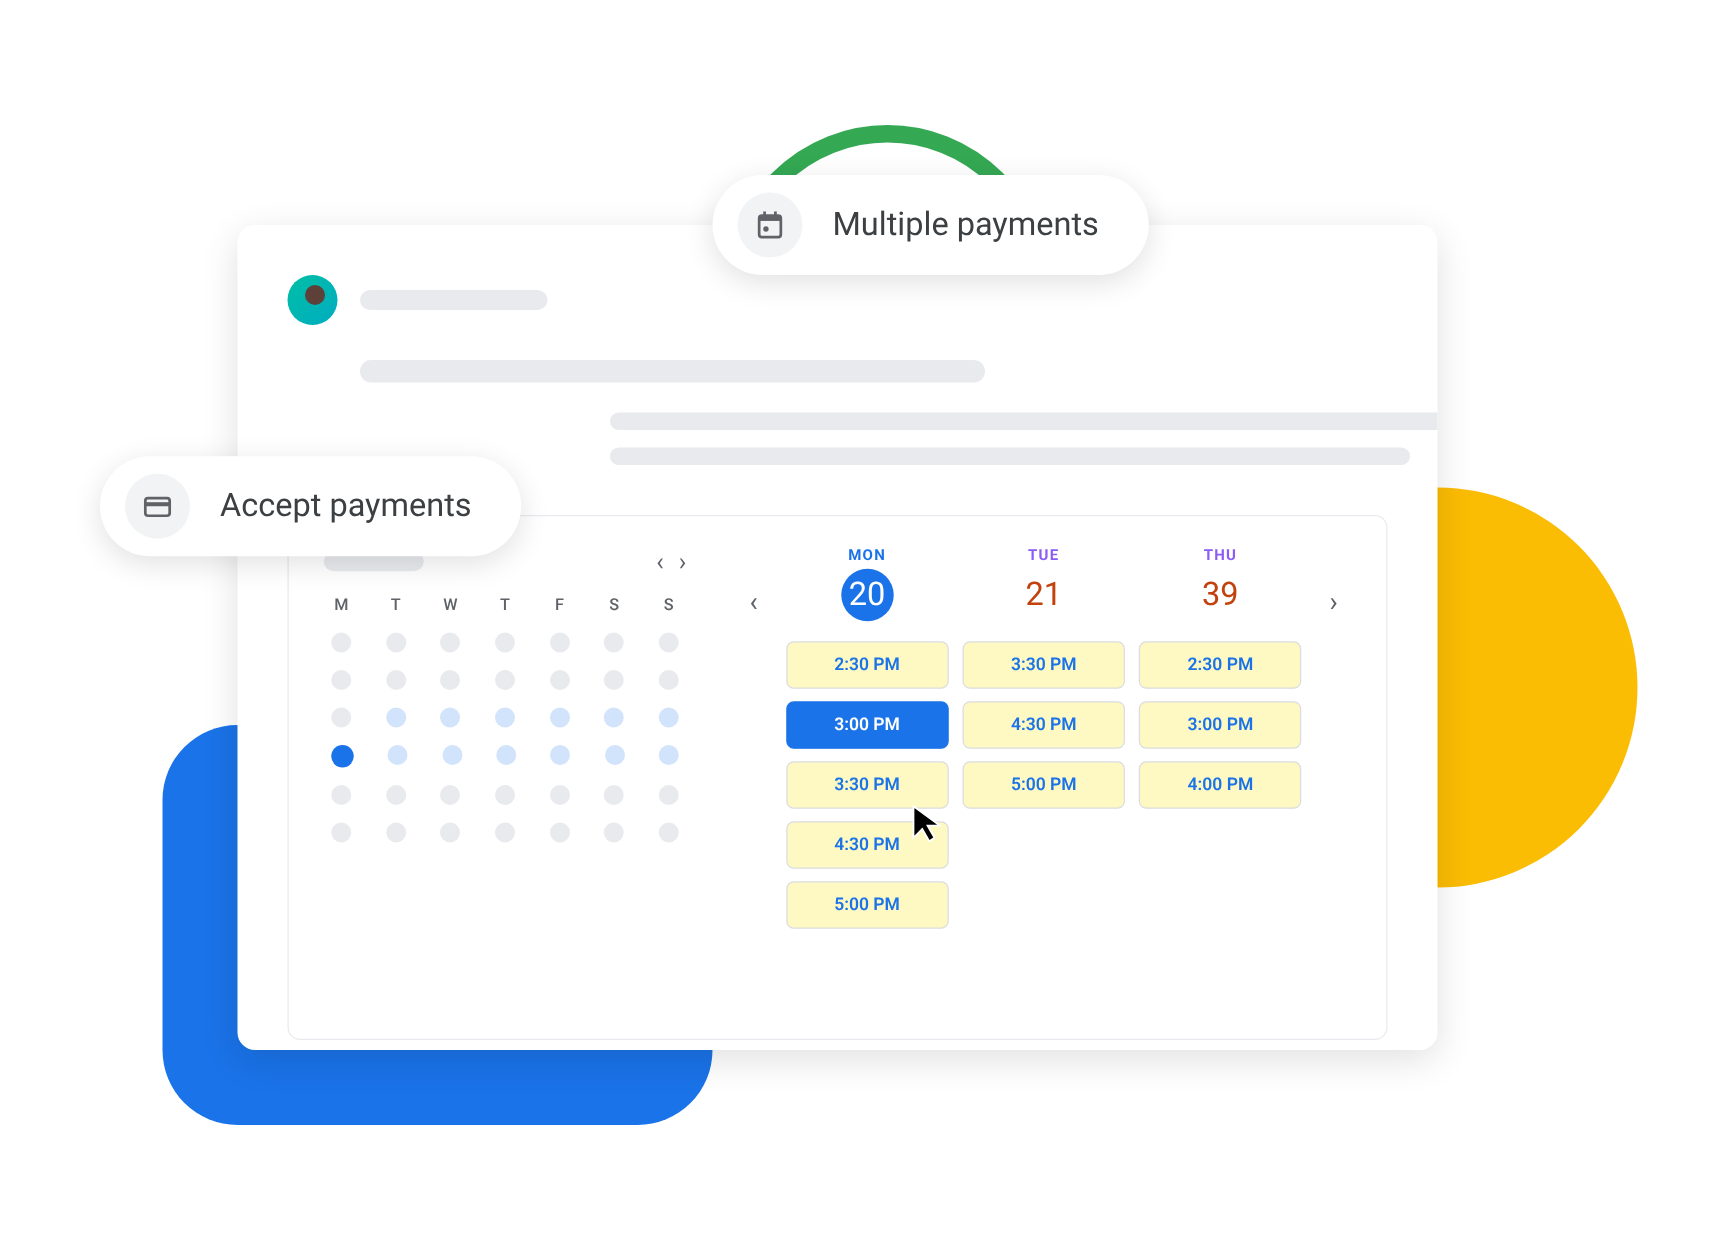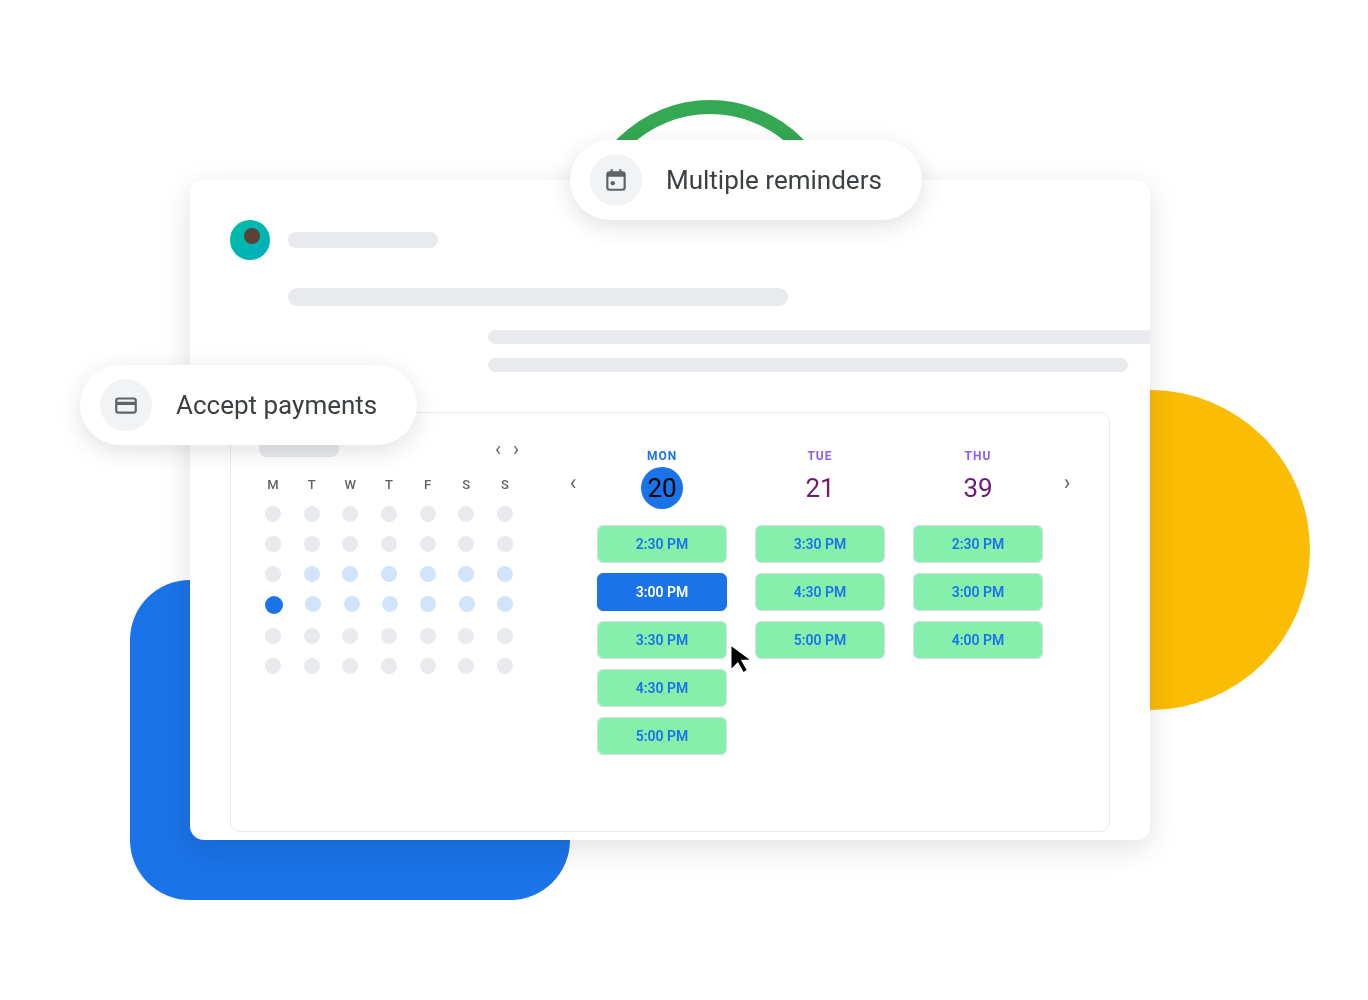--- a/index.html
+++ b/index.html
@@ -111,38 +111,38 @@
   .dot.selected { background:#1a73e8; width:18px;height:18px;}
   
   .days-area { flex:1; display:flex; align-items:flex-start; gap:10px; }
   .nav-chevron {
     width:28px; height:50px;
     display:flex;align-items:center;justify-content:center;
     color:#5f6368; font-size:22px;
     cursor:pointer;
     margin-top:20px;
   }
-  .day-cols { flex:1; display:flex; gap:28px;margin-top:12px; }
+  .day-cols { flex:1; display:flex; gap:8px; }
   .day-col { flex:1; display:flex; flex-direction:column; align-items:center; }
   .day-label { font-size:12px; font-weight:700; letter-spacing:1px; color:#8b5cf6; margin-bottom:4px;}
   .day-label.active { color:#1a73e8; }
-  .day-num { font-size:26px; font-weight:400; color:#701a75; margin-bottom:16px; width:42px;height:42px;display:flex;align-items:center;justify-content:center;border-radius:50%;}
-  .day-num.active { background:#1a73e8; color:#000000; }
+  .day-num { font-size:26px; font-weight:400; color:#c2410c; margin-bottom:16px; width:42px;height:42px;display:flex;align-items:center;justify-content:center;border-radius:50%;}
+  .day-num.active { background:#1a73e8; color:#ffffff; }
   .slot {
     width: 130px;
     padding: 10px 0;
     border: 1px solid #dadce0;
     border-radius: 6px;
     text-align:center;
     font-size:14px;
     font-weight:600;
     color:#1a73e8;
     margin-bottom:10px;
     cursor:pointer;
-    background:#86efac;
+    background:#fef9c3;
   }
   .slot.selected { background:#1a73e8; color:#fff; border-color:#1a73e8;}
   
   .pill {
     position:absolute;
     background:#fff;
     border-radius: 50px;
     box-shadow: 0 6px 24px rgba(0,0,0,0.12);
     display:flex; align-items:center;
     padding: 14px 40px 14px 20px;
@@ -298,21 +298,21 @@
   <div class="pill pill-top">
     <div class="pill-icon">
       <svg width="26" height="26" viewBox="0 0 24 24" fill="none">
           <rect x="4" y="5" width="16" height="16" rx="2" stroke="#5f6368" stroke-width="2"></rect>
           <rect x="4" y="5" width="16" height="4" fill="#5f6368"></rect>
           <rect x="7" y="2" width="2" height="4" fill="#5f6368"></rect>
           <rect x="15" y="2" width="2" height="4" fill="#5f6368"></rect>
           <circle cx="9" cy="15" r="2" fill="#5f6368"></circle>
         </svg>
     </div>
-    <div class="pill-text">Multiple reminders</div>
+    <div class="pill-text">Multiple payments</div>
   </div>
 
   <div class="pill pill-left">
     <div class="pill-icon">
       <svg width="26" height="26" viewBox="0 0 24 24" fill="none">
           <rect x="3" y="6" width="18" height="13" rx="2" stroke="#5f6368" stroke-width="2"></rect>
           <rect x="3" y="9" width="18" height="3" fill="#5f6368"></rect>
         </svg>
     </div>
     <div class="pill-text">Accept payments</div>

